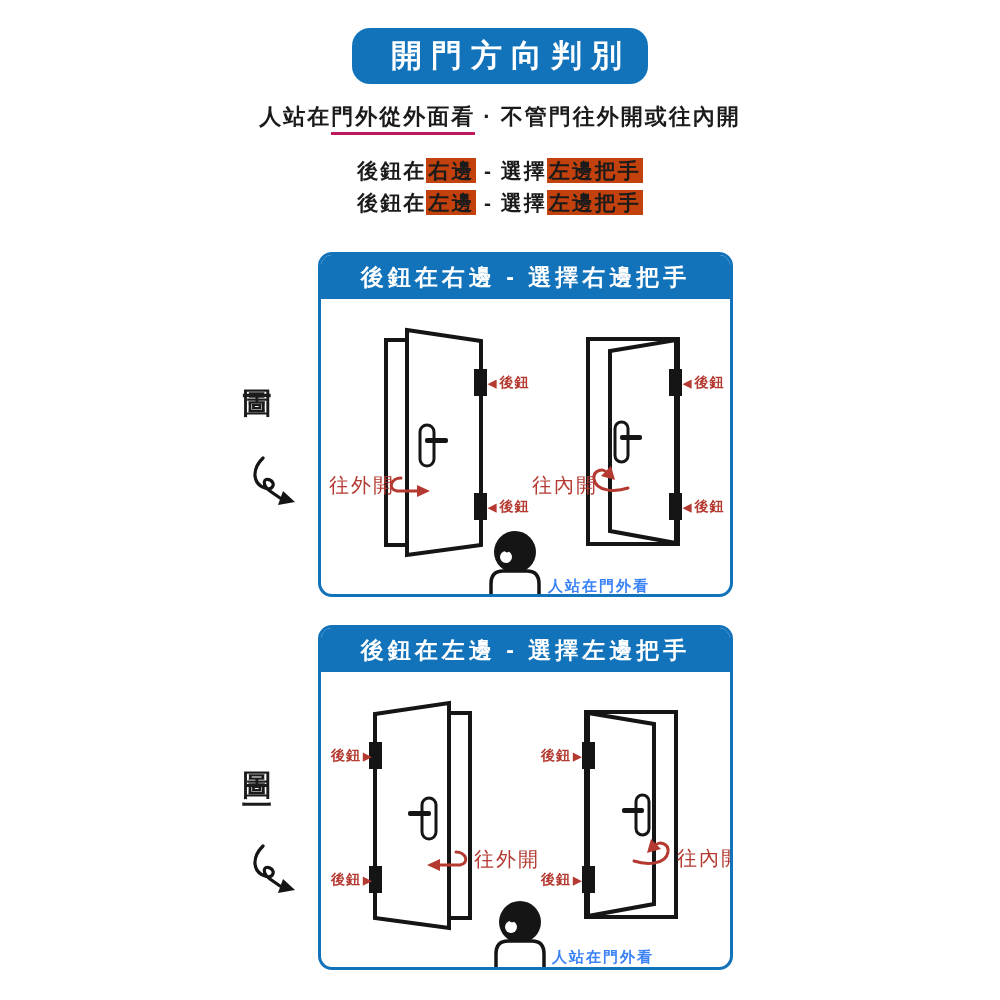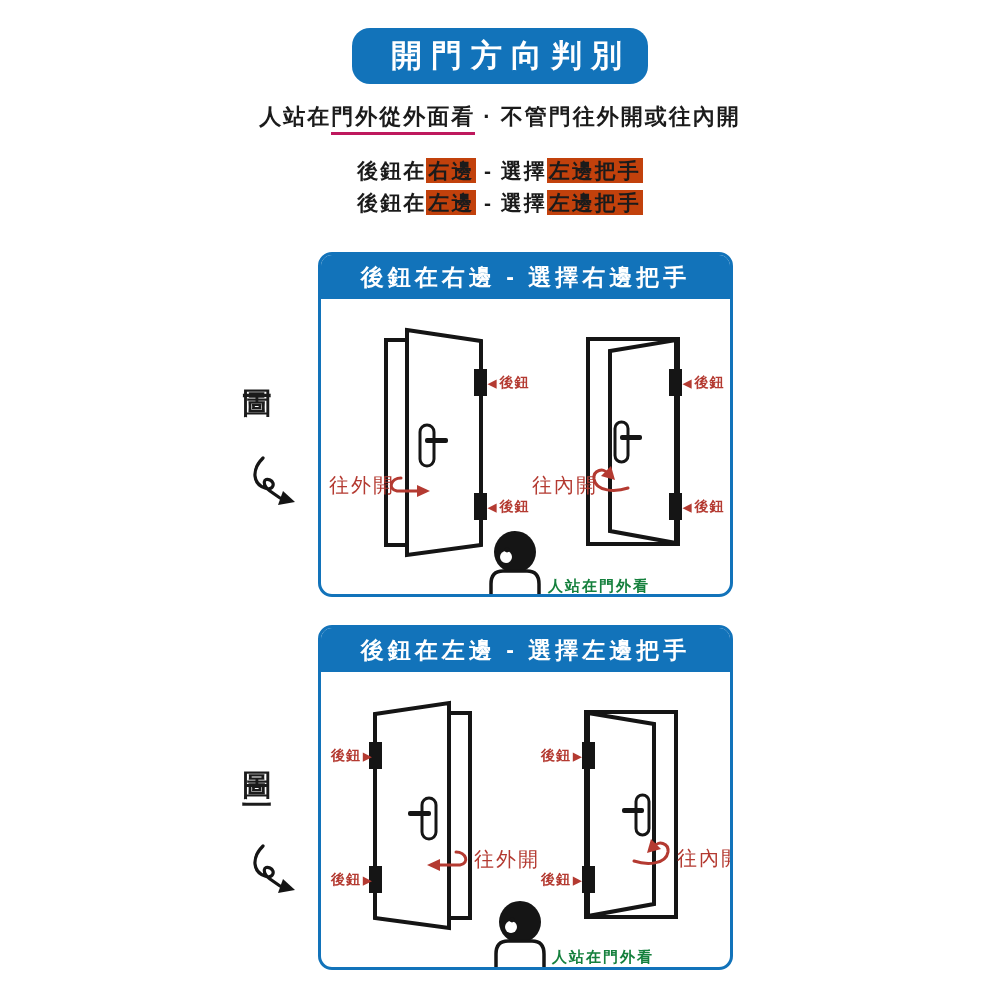--- a/index.html
+++ b/index.html
@@ -63,21 +63,21 @@
     position:absolute; color:#b43a31; font-size:14px; font-weight:bold;
     letter-spacing:1px; white-space:nowrap; display:flex; align-items:center; gap:2px;
   }
   .hinge-label .tri{ font-size:11px; }
   .swing-label{
     position:absolute; color:#b43a31; font-size:20px; font-weight:normal;
     letter-spacing:2px; white-space:nowrap;
   }
   .swing-arrow{ position:absolute; }
   .viewer-caption{
-    position:absolute; color:#15803d; font-size:15px; font-weight:bold; letter-spacing:2px;
+    position:absolute; color:#3b82f6; font-size:15px; font-weight:bold; letter-spacing:2px;
   }
 </style>
 </head>
 <body>
 
 <div class="canvas">
 
   <div class="title-banner">開門方向判別</div>
 
   <div class="subtitle"><span>人站在</span><span class="u">門外從外面看</span><span> · 不管門往外開或往內開</span></div>

